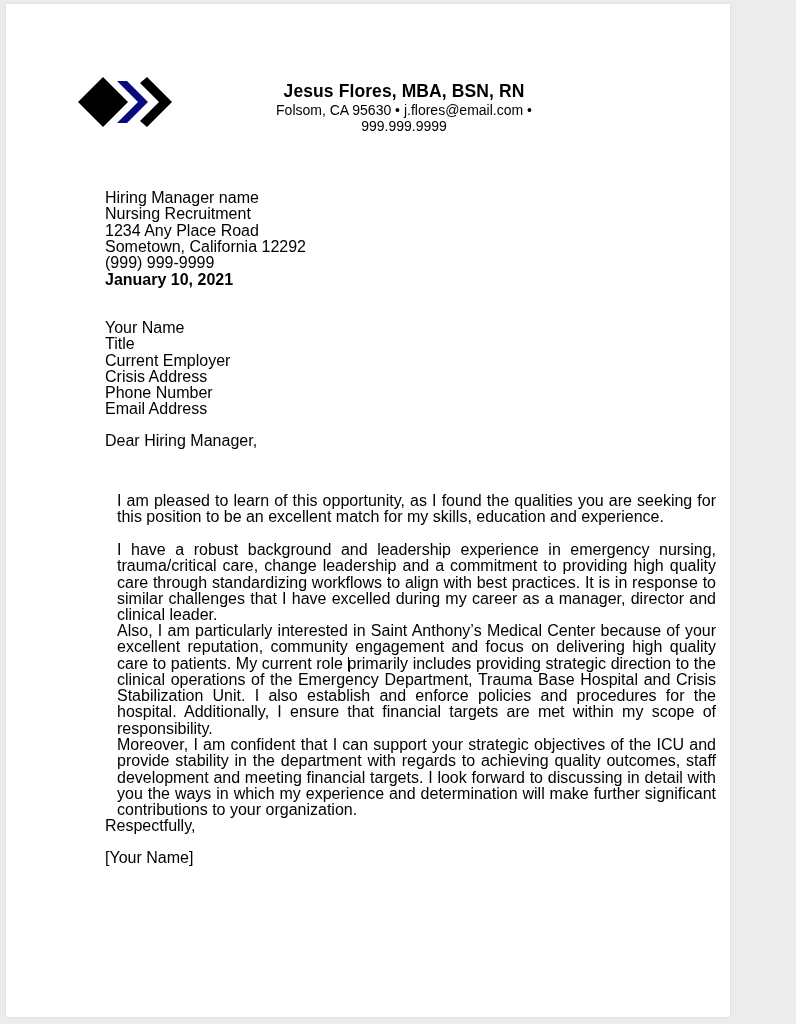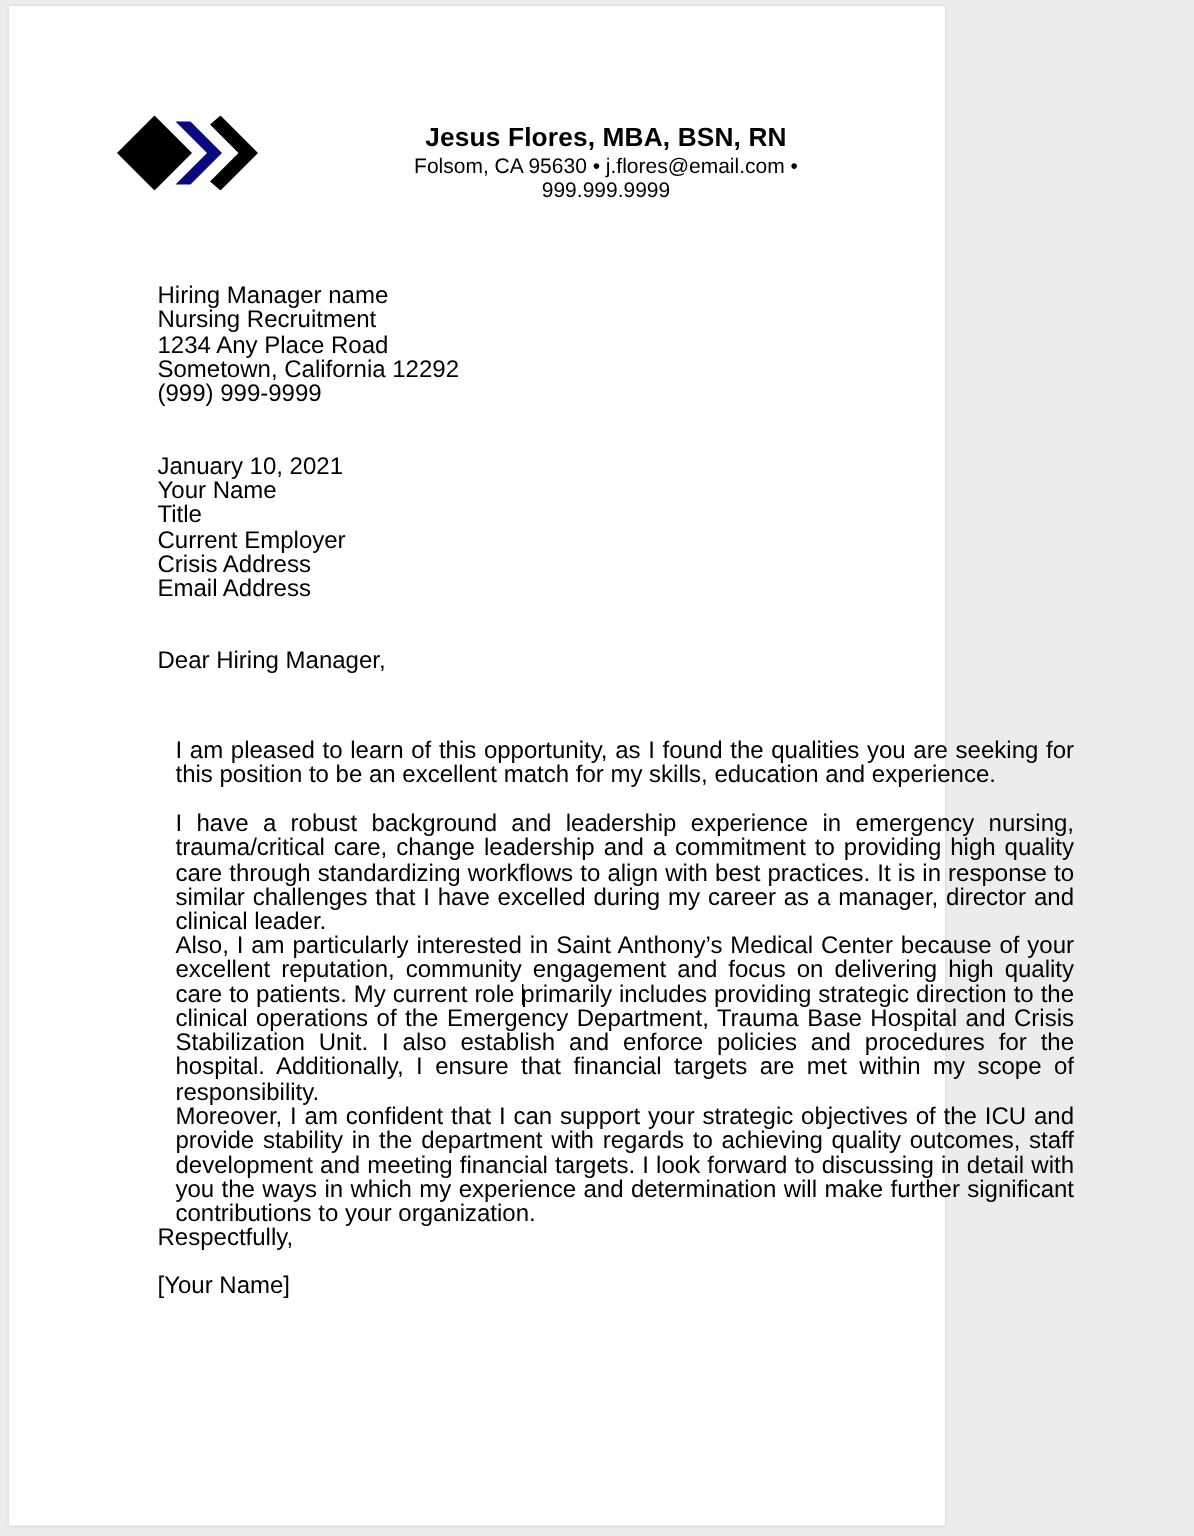--- a/index.html
+++ b/index.html
@@ -7,21 +7,21 @@
     width: 796px; height: 1024px;
     background: #ececec;
     position: relative;
     overflow: hidden;
     font-family: "Liberation Sans", sans-serif;
     color: #000;
   }
   .page {
     position: absolute;
     left: 6px; top: 4px;
-    width: 624px; height: 1013px;
+    width: 724px; height: 1013px;
     background: #ffffff;
     box-shadow: 0 0 2px rgba(0,0,0,0.12);
   }
   .logo {
     position: absolute;
     left: 72px; top: 73px;
     width: 102px; height: 50px;
   }
   .header-name {
     position: absolute;
@@ -83,27 +83,28 @@
   </div>
 
   <div class="block" style="top:186px;">
     <span class="line">Hiring Manager name</span>
     <span class="line">Nursing Recruitment</span>
     <span class="line">1234 Any Place Road</span>
     <span class="line">Sometown, California 12292</span>
     <span class="line">(999) 999-9999</span>
   </div>
 
-  <div class="block" style="top:300px;">January 10, 2021</div>
+  <div class="block" style="top:268px;font-weight:bold;">January 10, 2021</div>
 
   <div class="block" style="top:316px;">
     <span class="line">Your Name</span>
     <span class="line">Title</span>
     <span class="line">Current Employer</span>
     <span class="line">Crisis Address</span>
+    <span class="line">Phone Number</span>
     <span class="line">Email Address</span>
   </div>
 
   <div class="block" style="top:429px;">Dear Hiring Manager,</div>
 
   <div class="block para" style="top:489px;">I am pleased to learn of this opportunity, as I found the qualities you are seeking for this position to be an excellent match for my skills, education and experience.</div>
 
   <div class="block para" style="top:538px;">I have a robust background and leadership experience in emergency nursing, trauma/critical care, change leadership and a commitment to providing high quality care through standardizing workflows to align with best practices. It is in response to similar challenges that I have excelled during my career as a manager, director and clinical leader.</div>
 
   <div class="block para" style="top:619px;"><span>Also, I am particularly interested in Saint Anthony’s Medical Center because of your excellent reputation, community engagement and focus on delivering high quality care to patients. My current role </span><span class="caret"></span><span>primarily includes providing strategic direction to the clinical operations of the Emergency Department, Trauma Base Hospital and Crisis Stabilization Unit. I also establish and enforce policies and procedures for the hospital. Additionally, I ensure that financial targets are met within my scope of responsibility.</span></div>

